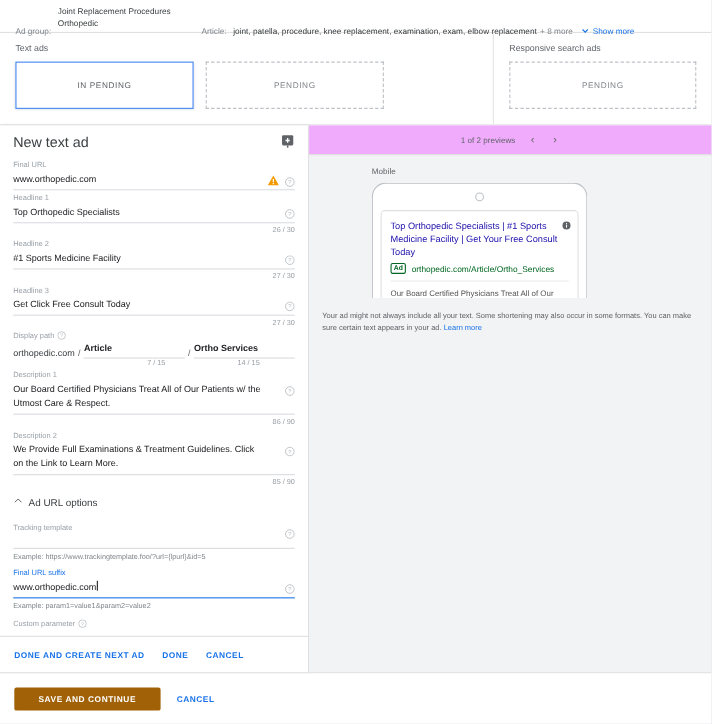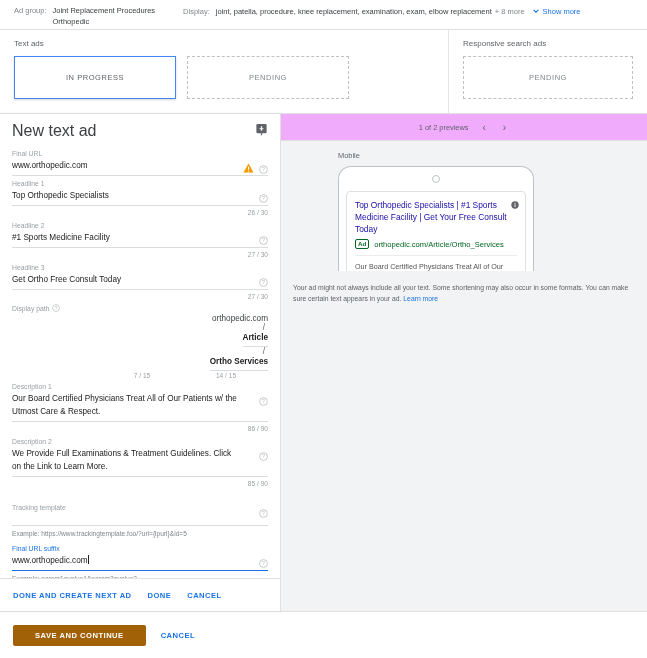--- a/index.html
+++ b/index.html
@@ -19,21 +19,21 @@
   
   .topbar {
     background: #fff;
     border-bottom: 1px solid #e0e0e0;
     height: 30px;
     padding: 6px 14px 0 14px;
     box-sizing: border-box;
     position: relative;
   }
   .tb-row { display: flex; align-items: flex-start; font-size: 7.5px; color: #5f6368; }
-  .tb-label { color: #80868b; margin-right: 6px; white-space: nowrap; }
+  .tb-label { color: #80868b; margin-right: 6px; white-space: nowrap; margin-top: 18px; }
   .tb-adgroup { color: #3c4043; line-height: 1.45; }
   .tb-kwblock { margin-left: 28px; display: flex; align-items: baseline; }
   .tb-kw { color: #3c4043; white-space: nowrap; }
   .tb-more { color: #80868b; }
   .chev-down {
     display: inline-block; width: 8px; height: 8px; margin: 0 3px 0 7px;
     position: relative; top: 1px;
   }
   .chev-down svg { display:block; }
   .tb-showmore { color: #1a73e8; cursor: pointer; white-space: nowrap; }
@@ -77,21 +77,21 @@
     width: 281px;
     background: #fff;
     border-right: 1px solid #e0e0e0;
     box-sizing: border-box;
     display: flex; flex-direction: column;
     box-shadow: 1px 0 3px rgba(0,0,0,.06);
   }
   .ed-scroll { flex: 1; padding: 8px 12px 0 12px; box-sizing: border-box; overflow: hidden; }
 
   .ed-head { display: flex; align-items: flex-start; justify-content: space-between; margin-bottom: 8px; }
-  .ed-title { font-size: 16px; color: #3c4043; }
+  .ed-title { font-size: 13px; color: #3c4043; }
   .pin-icon { width: 13px; height: 13px; cursor: pointer; }
 
   .field { position: relative; margin-bottom: 2px; }
   .f-label { font-size: 6.8px; color: #9aa0a6; line-height: 11px; }
   .f-label.blue { color: #1a73e8; }
   .f-value {
     font-size: 8.2px; color: #202124; line-height: 13px;
     padding-right: 30px; word-wrap: break-word;
   }
   .f-underline { border-bottom: 1px solid #dadce0; margin-top: 3px; }
@@ -103,21 +103,21 @@
   .f-icons { position: absolute; right: 0; top: 11px; display: flex; align-items: center; gap: 5px; }
   .help-ico { width: 9px; height: 9px; cursor: pointer; opacity: .75; }
   .warn-ico { width: 11px; height: 10px; }
   .caret {
     display: inline-block; width: 0.7px; height: 9px; background: #202124;
     vertical-align: -1px; margin-left: 0px;
   }
 
   
   .dp-label { font-size: 6.8px; color: #9aa0a6; display: flex; align-items: center; gap: 3px; }
-  .dp-row { display: flex; align-items: flex-end; font-size: 8.2px; color: #202124; margin-top: 1px; flex-direction: column; }
+  .dp-row { display: flex; align-items: flex-end; font-size: 8.2px; color: #202124; margin-top: 1px; }
   .dp-domain { color: #3c4043; }
   .dp-slash { color: #5f6368; margin: 0 3px; }
   .dp-seg { flex: 1; }
   .dp-seg .segtext { font-weight: bold; color: #202124; line-height: 12px; }
   .dp-seg .segline { border-bottom: 1px solid #dadce0; margin-top: 2px; }
   .dp-counters { display: flex; }
   .dp-counters div { font-size: 6.6px; color: #9aa0a6; text-align: center; padding-top: 1px; }
 
   
   .aduo {
@@ -204,39 +204,39 @@
 <div id="page">
 
   <div class="topbar">
     <div class="tb-row">
       <span class="tb-label">Ad group:</span>
       <span class="tb-adgroup">
         <span>Joint Replacement Procedures</span><br>
         <span>Orthopedic</span>
       </span>
       <span class="tb-kwblock">
-        <span class="tb-label">Display:</span>
+        <span class="tb-label">Article:</span>
         <span class="tb-kw">joint, patella, procedure, knee replacement, examination, exam, elbow replacement</span>
         <span class="tb-more" style="margin-left:3px">+ 8 more</span>
         <span class="chev-down">
           <svg viewBox="0 0 10 10" width="8" height="8">
               <path d="M2 3.5 L5 6.5 L8 3.5" stroke="#1a73e8" stroke-width="1.3" fill="none"></path>
             </svg>
         </span>
         <span class="tb-showmore">Show more</span>
       </span>
     </div>
   </div>
 
   <div class="typestrip">
     <div class="ts-col left">
       <div class="ts-title">Text ads</div>
       <div class="ts-cards">
         <div class="ts-card active">
-          <span>IN PROGRESS</span>
+          <span>IN PENDING</span>
         </div>
         <div class="ts-card dashed">
           <span>PENDING</span>
         </div>
       </div>
     </div>
     <div class="ts-col right">
       <div class="ts-title">Responsive search ads</div>
       <div class="ts-cards">
         <div class="ts-card dashed rsa">
@@ -308,21 +308,21 @@
                   <text x="6" y="8.6" font-size="7" fill="#9aa0a6" text-anchor="middle" font-family="Liberation Sans">?</text>
                 </svg>
             </span>
           </div>
           <div class="f-underline"></div>
           <div class="f-counter">27 / 30</div>
         </div>
 
         <div class="field">
           <div class="f-label">Headline 3</div>
-          <div class="f-value">Get Ortho Free Consult Today</div>
+          <div class="f-value">Get Click Free Consult Today</div>
           <div class="f-icons">
             <span class="help-ico">
               <svg viewBox="0 0 12 12" width="9" height="9">
                   <circle cx="6" cy="6" r="5.2" fill="none" stroke="#9aa0a6" stroke-width="1"></circle>
                   <text x="6" y="8.6" font-size="7" fill="#9aa0a6" text-anchor="middle" font-family="Liberation Sans">?</text>
                 </svg>
             </span>
           </div>
           <div class="f-underline"></div>
           <div class="f-counter">27 / 30</div>
@@ -381,20 +381,28 @@
               <svg viewBox="0 0 12 12" width="9" height="9">
                   <circle cx="6" cy="6" r="5.2" fill="none" stroke="#9aa0a6" stroke-width="1"></circle>
                   <text x="6" y="8.6" font-size="7" fill="#9aa0a6" text-anchor="middle" font-family="Liberation Sans">?</text>
                 </svg>
             </span>
           </div>
           <div class="f-underline"></div>
           <div class="f-counter">85 / 90</div>
         </div>
 
+        <div class="aduo">
+          <span>
+            <svg viewBox="0 0 12 12" width="9" height="9">
+                <path d="M2 7.5 L6 3.5 L10 7.5" stroke="#5f6368" stroke-width="1.2" fill="none"></path>
+              </svg>
+          </span>
+          <span>Ad URL options</span>
+        </div>
 
         <div class="field" style="margin-top:13px">
           <div class="f-label">Tracking template</div>
           <div class="f-value" style="min-height:9px"></div>
           <div class="f-icons" style="top:2px">
             <span class="help-ico">
               <svg viewBox="0 0 12 12" width="9" height="9">
                   <circle cx="6" cy="6" r="5.2" fill="none" stroke="#9aa0a6" stroke-width="1"></circle>
                   <text x="6" y="8.6" font-size="7" fill="#9aa0a6" text-anchor="middle" font-family="Liberation Sans">?</text>
                 </svg>

